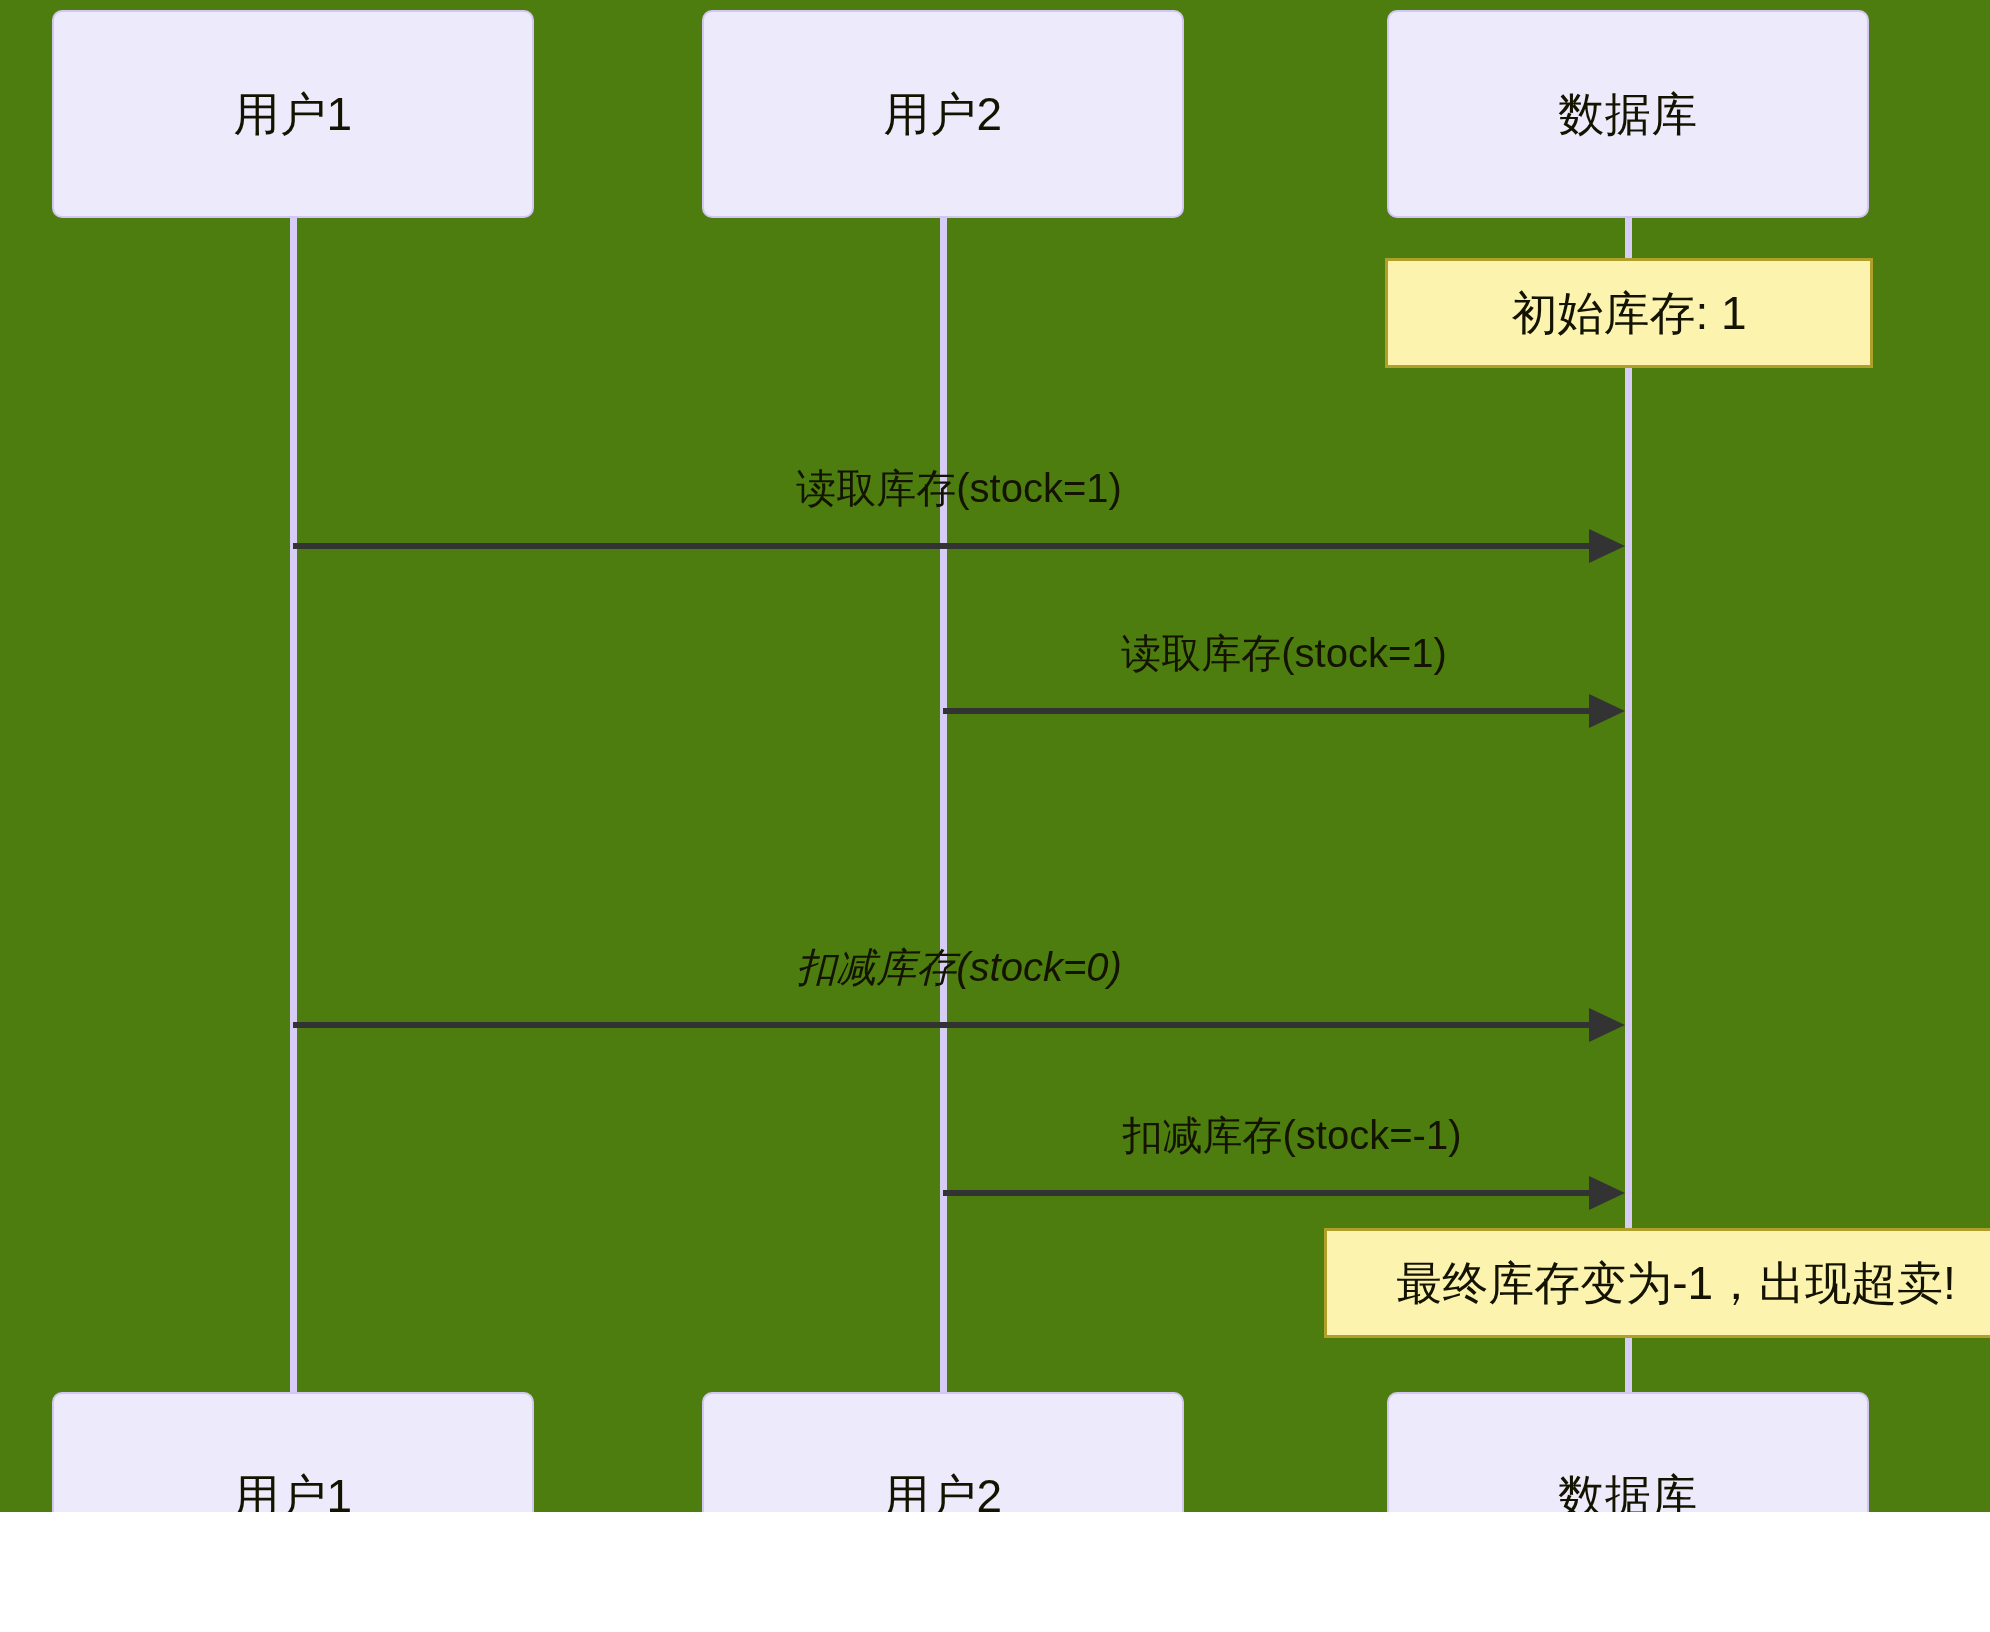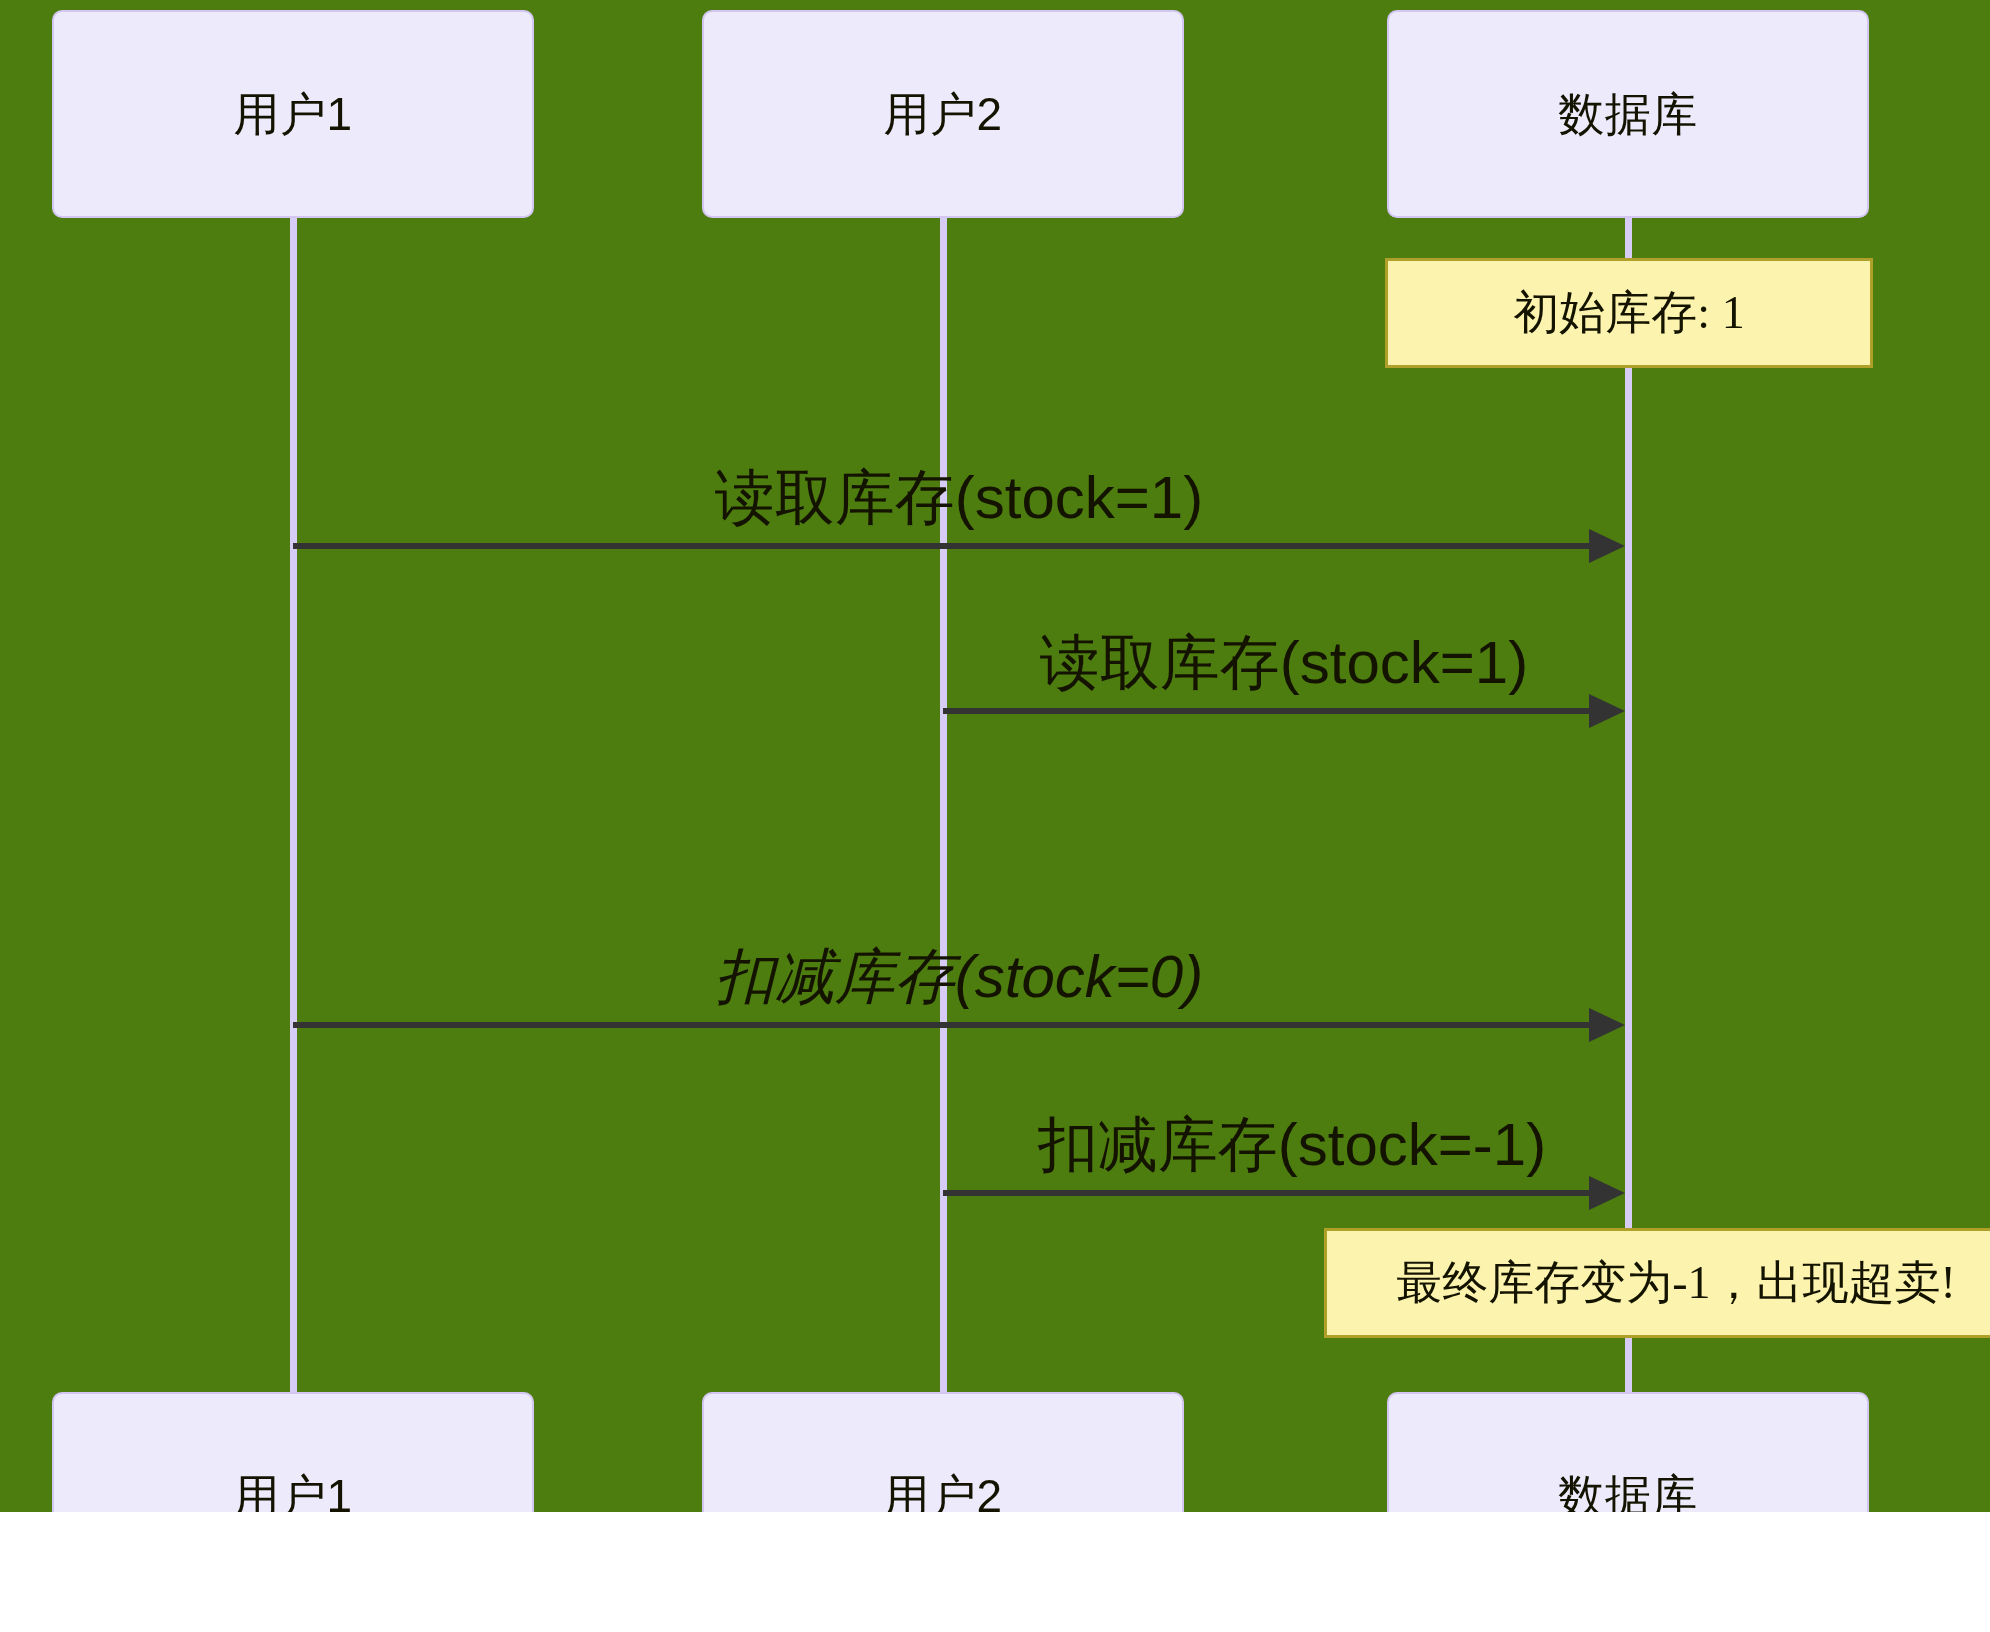--- a/index.html
+++ b/index.html
@@ -48,21 +48,20 @@
     box-sizing: border-box;
     background: #FCF4AE;
     border: 3px solid #AFA02A;
     display: flex;
     align-items: center;
     justify-content: center;
     color: #131300;
     font-size: 46px;
     line-height: 1;
     z-index: 5;
-    font-family: Liberation Serif, serif;
   }
 
   
   .message {
     position: absolute;
     z-index: 4;
   }
   .message-line {
     position: absolute;
     height: 6px;
@@ -74,21 +73,21 @@
     position: absolute;
     width: 0;
     height: 0;
     border-top: 17px solid transparent;
     border-bottom: 17px solid transparent;
     border-left: 36px solid #333333;
     top: -14px;
   }
   .message-label {
     position: absolute;
-    font-size: 60px;
+    font-size: 40px;
     line-height: 1;
     color: #131300;
     white-space: nowrap;
     transform: translateX(-50%);
   }
 </style>
 </head>
 <body>
 
 <div id="diagram-root">

